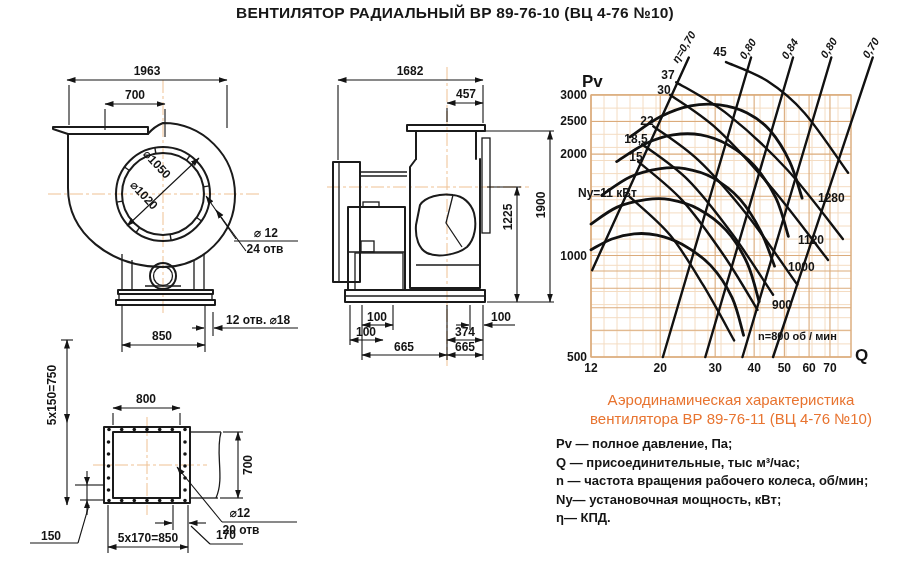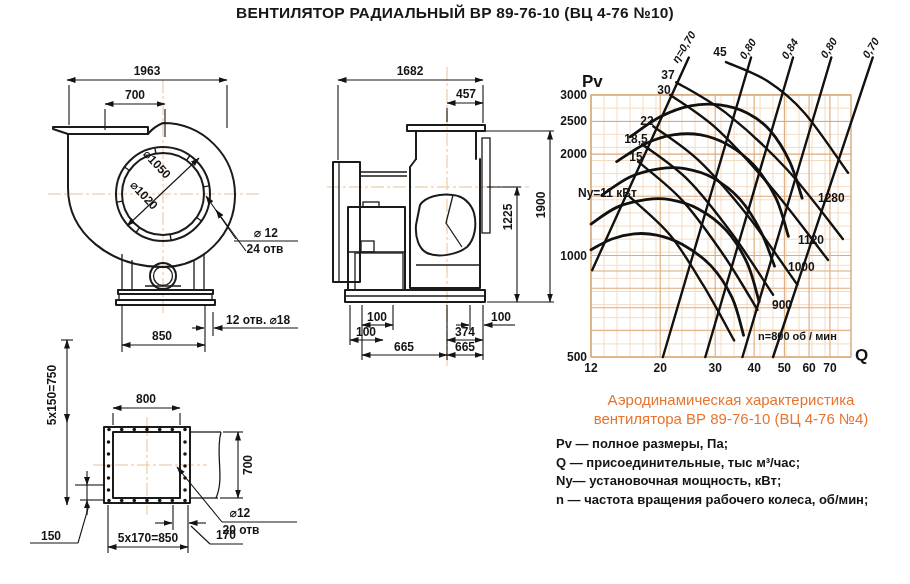--- a/index.html
+++ b/index.html
@@ -402,22 +402,23 @@
         <text text-anchor="middle" transform="translate(135,21) rotate(-58)" style="font:bold italic 11px &quot;Liberation Sans&quot;,&quot;DejaVu Sans&quot;,sans-serif;fill:#141414">η=0,70</text>
         <text text-anchor="middle" transform="translate(199,23) rotate(-58)" style="font:bold italic 11px &quot;Liberation Sans&quot;,&quot;DejaVu Sans&quot;,sans-serif;fill:#141414">0,80</text>
         <text text-anchor="middle" transform="translate(241,23) rotate(-58)" style="font:bold italic 11px &quot;Liberation Sans&quot;,&quot;DejaVu Sans&quot;,sans-serif;fill:#141414">0,84</text>
         <text text-anchor="middle" transform="translate(280,22) rotate(-58)" style="font:bold italic 11px &quot;Liberation Sans&quot;,&quot;DejaVu Sans&quot;,sans-serif;fill:#141414">0,80</text>
         <text text-anchor="middle" transform="translate(322,22) rotate(-58)" style="font:bold italic 11px &quot;Liberation Sans&quot;,&quot;DejaVu Sans&quot;,sans-serif;fill:#141414">0,70</text>
       </g>
   </svg>
 
   <div id="legend" class="abs">
     <div class="hd">Аэродинамическая характеристика</div>
-    <div class="hd">вентилятора  ВР 89-76-10 (ВЦ 4-76 №4)</div>
+    <div class="hd">вентилятора  ВР 89-76-11 (ВЦ 4-76 №10)</div>
     <div class="items">
-      <div class="it">Pv — полное размеры, Па;</div>
+      <div class="it">Pv — полное давление, Па;</div>
       <div class="it">Q  — присоединительные, тыс м³/час;</div>
+      <div class="it">n — частота вращения рабочего колеса,  об/мин;</div>
       <div class="it">Ny— установочная мощность, кВт;</div>
-      <div class="it">n — частота вращения рабочего колеса,  об/мин;</div>
+      <div class="it">η— КПД.</div>
     </div>
   </div>
 
 </div>
 
 </body></html>

